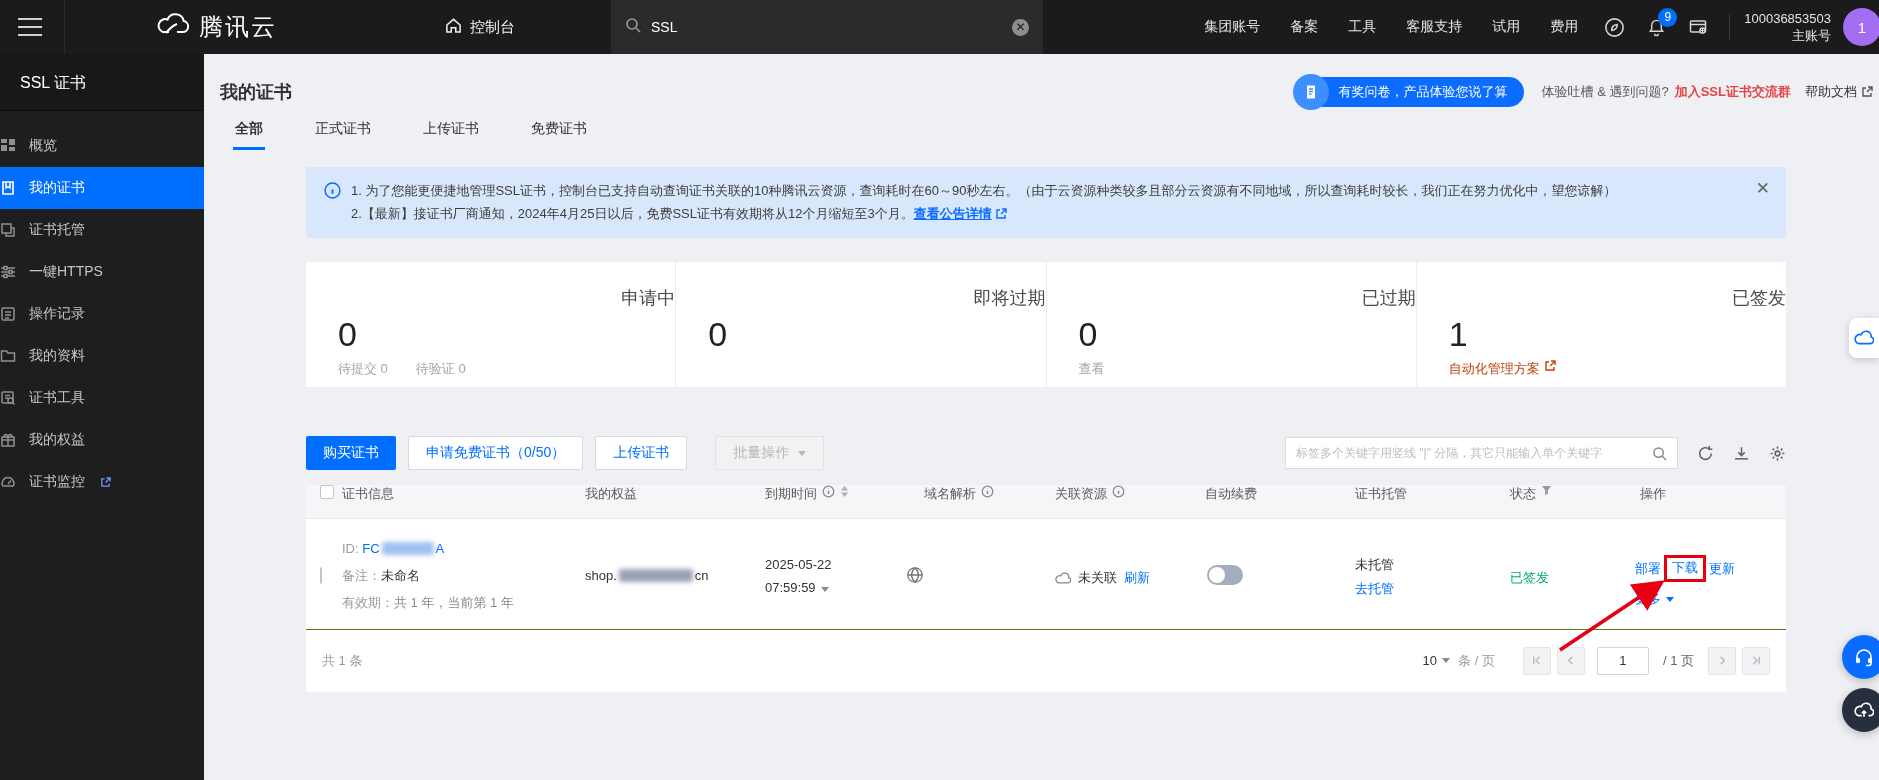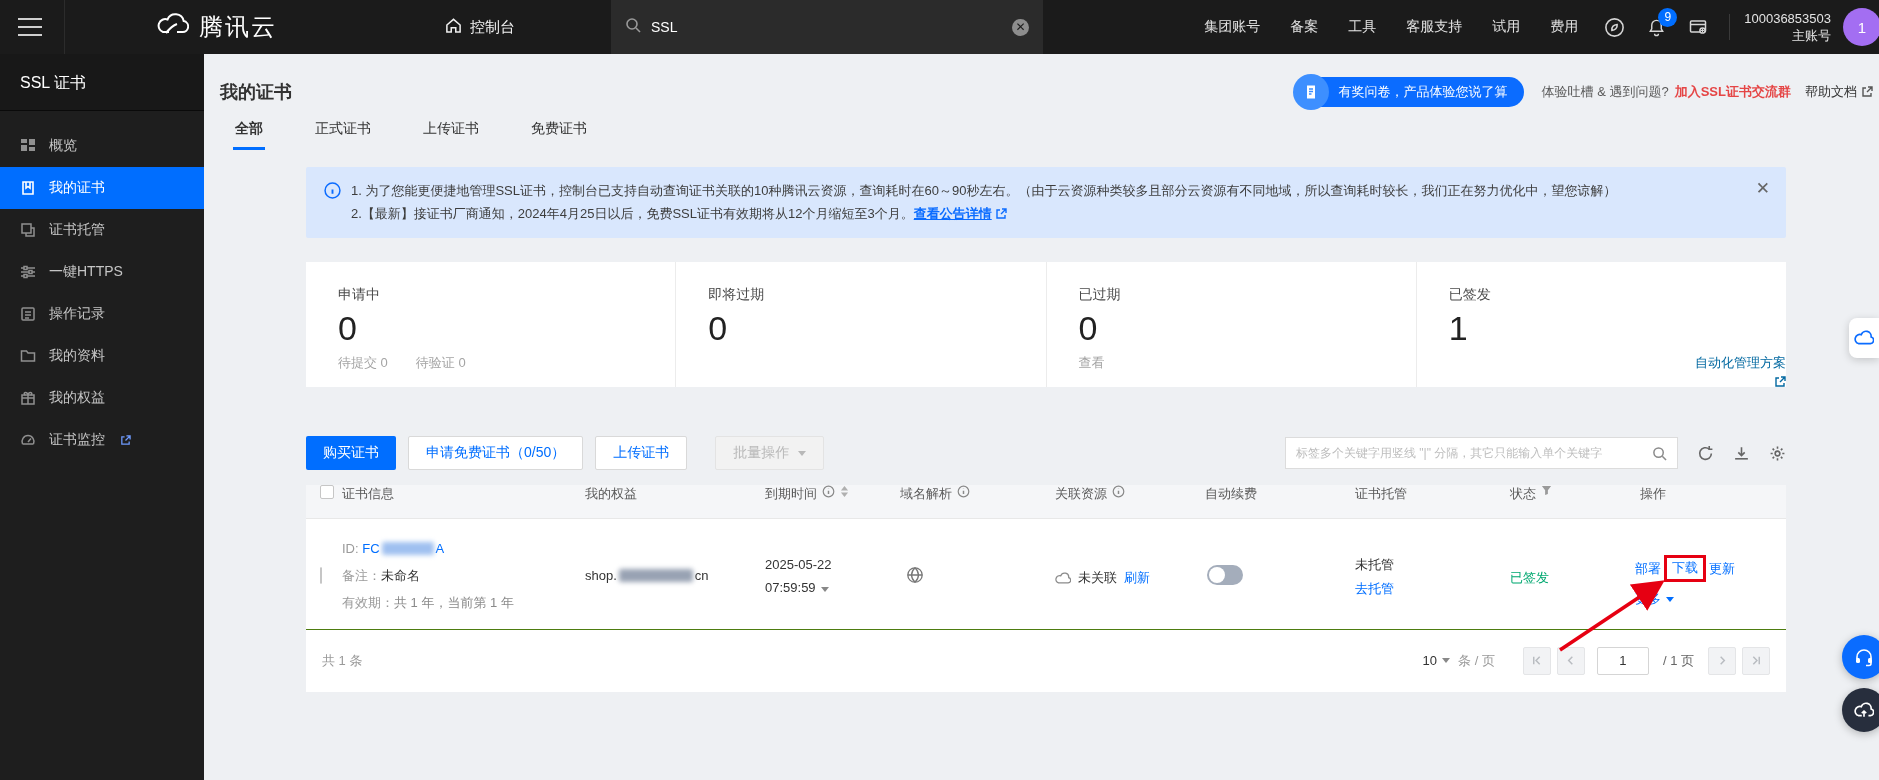--- a/index.html
+++ b/index.html
@@ -24,21 +24,21 @@
   .tb-iconbtn { padding:0 11px; display:flex; align-items:center; color:#d6d6d6; cursor:pointer; position:relative; }
   .badge { position:absolute; top:-10px; right:0px; min-width:19px; height:19px; border-radius:10px; background:#006eff; color:#fff; font-size:12px; line-height:19px; text-align:center; padding:0 4px; }
   .acct-div { width:1px; height:26px; background:#3a3a3a; margin:0 14px 0 10px; }
   .account { text-align:right; font-size:13px; line-height:17px; color:#e3e3e3; }
   .avatar { width:38px; height:38px; border-radius:50%; background:#a36ef2; color:#fff; display:flex; align-items:center; justify-content:center; font-size:15px; margin-left:12px; margin-right:-2px; cursor:pointer; flex:none; }
 
   
   .sidebar { position:absolute; top:54px; left:0; bottom:0; width:204px; background:#1e1e1e; z-index:20; }
   .sb-title { height:57px; line-height:57px; padding-left:20px; color:#fff; font-size:16px; background:#181818; border-bottom:1px solid #0a0a0a; }
   .sb-items { padding-top:14px; }
-  .sb-item { height:42px; display:flex; align-items:center; padding-left:20px; gap:13px; font-size:14px; color:#c5c5c5; cursor:pointer; }
+  .sb-item { height:42px; display:flex; align-items:center; gap:13px; font-size:14px; color:#c5c5c5; cursor:pointer; }
   .sb-item svg { color:#909090; flex:none; }
   .sb-item.active { background:#006eff; color:#fff; }
   .sb-item.active svg { color:#fff; }
   .sb-ext { color:#6f9bff !important; margin-left:2px; }
 
   
   .main { position:absolute; left:204px; top:54px; right:0; bottom:0; background:#eef0f3; overflow:hidden; }
   .page-header { position:absolute; left:0; right:0; top:22px; height:32px; display:flex; align-items:center; }
   .page-title { margin-left:16px; font-size:18px; font-weight:700; color:#333; }
   .header-right { margin-left:auto; display:flex; align-items:center; margin-right:6px; font-size:13px; }
@@ -58,24 +58,24 @@
   .notice { background:#d9e7fd; border-radius:2px; padding:12px 16px 13px 18px; display:flex; color:#3d3d3d; font-size:13px; line-height:23px; }
   .notice-ic { color:#0b6cff; margin:3px 10px 0 0; flex:none; }
   .notice-lines { flex:1; }
   .notice-link { color:#0b6cff; font-weight:700; text-decoration:underline; cursor:pointer; }
   .notice-link-ic { color:#0b6cff; vertical-align:-2px; margin-left:3px; }
   .notice-close { color:#666; font-size:17px; margin-left:18px; cursor:pointer; line-height:20px; flex:none; }
 
   .stats { background:#fff; margin-top:24px; height:125px; display:flex; }
   .stat-col { flex:1; border-right:1px solid #ececec; padding:24px 0 0 32px; }
   .stat-col:last-child { border-right:none; }
-  .stat-label { font-size:14px; color:#4a4a4a; }
+  .stat-label { font-size:18px; color:#4a4a4a;text-align:right; }
   .stat-value { font-size:34px; color:#222; margin-top:4px; line-height:40px; }
   .stat-subs { font-size:13px; color:#a4a4a4; margin-top:6px; display:flex; gap:28px; }
-  .stat-link { font-size:13px; color:#0369a1; margin-top:6px; display:flex; align-items:flex-end; gap:4px; cursor:pointer;flex-direction:column; }
+  .stat-link { font-size:13px; color:#c2410c; margin-top:6px; display:flex; align-items:flex-start; gap:4px; cursor:pointer; }
 
   .toolbar { margin-top:49px; height:34px; display:flex; align-items:center; }
   .btn { height:34px; font-size:14px; padding:0 17px; display:flex; align-items:center; border-radius:2px; cursor:pointer; white-space:nowrap; }
   .btn-primary { background:#006eff; color:#fff; }
   .btn-outline { background:#fff; border:1px solid #d9d9d9; color:#006eff; margin-left:12px; }
   .btn-disabled { background:#f2f2f2; border:1px solid #e3e3e3; color:#b8b8b8; margin-left:28px; gap:9px; cursor:default; }
   .caret { width:0; height:0; border-left:4px solid transparent; border-right:4px solid transparent; border-top:5px solid #b8b8b8; display:inline-block; }
   .toolbar-right { margin-left:auto; display:flex; align-items:center; }
   .search-box { width:393px; height:32px; background:#fff; border:1px solid #dcdcdc; display:flex; align-items:center; padding:0 10px; }
   .search-box input { border:none; outline:none; flex:1; font-size:12px; color:#333; font-family:inherit; }
@@ -229,20 +229,29 @@
         <span>操作记录</span>
       </div>
       <div class="sb-item">
         <svg width="16" height="16" viewBox="0 0 16 16" fill="none" stroke="currentColor" stroke-width="1.5">
             <path d="M1.5 3h5l1.5 2h6.5v8h-13z"></path>
           </svg>
         <span>我的资料</span>
       </div>
       <div class="sb-item">
         <svg width="16" height="16" viewBox="0 0 16 16" fill="none" stroke="currentColor" stroke-width="1.5">
+            <rect x="2" y="2" width="11" height="11" rx="1"></rect>
+            <path d="M5 5.5h5M5 8h3"></path>
+            <circle cx="10.5" cy="10.5" r="2.6"></circle>
+            <path d="m12.3 12.3 2.2 2.2"></path>
+          </svg>
+        <span>证书工具</span>
+      </div>
+      <div class="sb-item">
+        <svg width="16" height="16" viewBox="0 0 16 16" fill="none" stroke="currentColor" stroke-width="1.5">
             <rect x="2" y="5" width="12" height="9"></rect>
             <path d="M2 8h12M8 5v9M5.5 5C4 5 3.5 2.5 5.5 2.5S8 5 8 5s.5-2.5 2.5-2.5S12 5 10.5 5"></path>
           </svg>
         <span>我的权益</span>
       </div>
       <div class="sb-item">
         <svg width="16" height="16" viewBox="0 0 16 16" fill="none" stroke="currentColor" stroke-width="1.5">
             <path d="M2.5 12a6 6 0 1 1 11 0"></path>
             <path d="m8 10 3-3.5"></path>
             <path d="M2.5 12h11"></path>
@@ -395,21 +404,21 @@
             <span>到期时间</span>
             <svg width="13" height="13" viewBox="0 0 16 16" fill="none" stroke="#8a8a8a" stroke-width="1.5">
                 <circle cx="8" cy="8" r="6.5"></circle>
                 <path d="M8 7v4M8 4.6v.2" stroke-width="1.8"></path>
               </svg>
             <svg width="9" height="13" viewBox="0 0 10 14">
                 <path d="M5 1 9 6H1z" fill="#b0b0b0"></path>
                 <path d="M5 13 1 8h8z" fill="#b0b0b0"></path>
               </svg>
           </div>
-          <div style="left:594px;font-family:Liberation Mono, monospace;">
+          <div style="left:618px;font-family:Liberation Mono, monospace;">
             <span>域名解析</span>
             <svg width="13" height="13" viewBox="0 0 16 16" fill="none" stroke="#8a8a8a" stroke-width="1.5">
                 <circle cx="8" cy="8" r="6.5"></circle>
                 <path d="M8 7v4M8 4.6v.2" stroke-width="1.8"></path>
               </svg>
           </div>
           <div style="left:749px;">
             <span>关联资源</span>
             <svg width="13" height="13" viewBox="0 0 16 16" fill="none" stroke="#8a8a8a" stroke-width="1.5">
                 <circle cx="8" cy="8" r="6.5"></circle>

